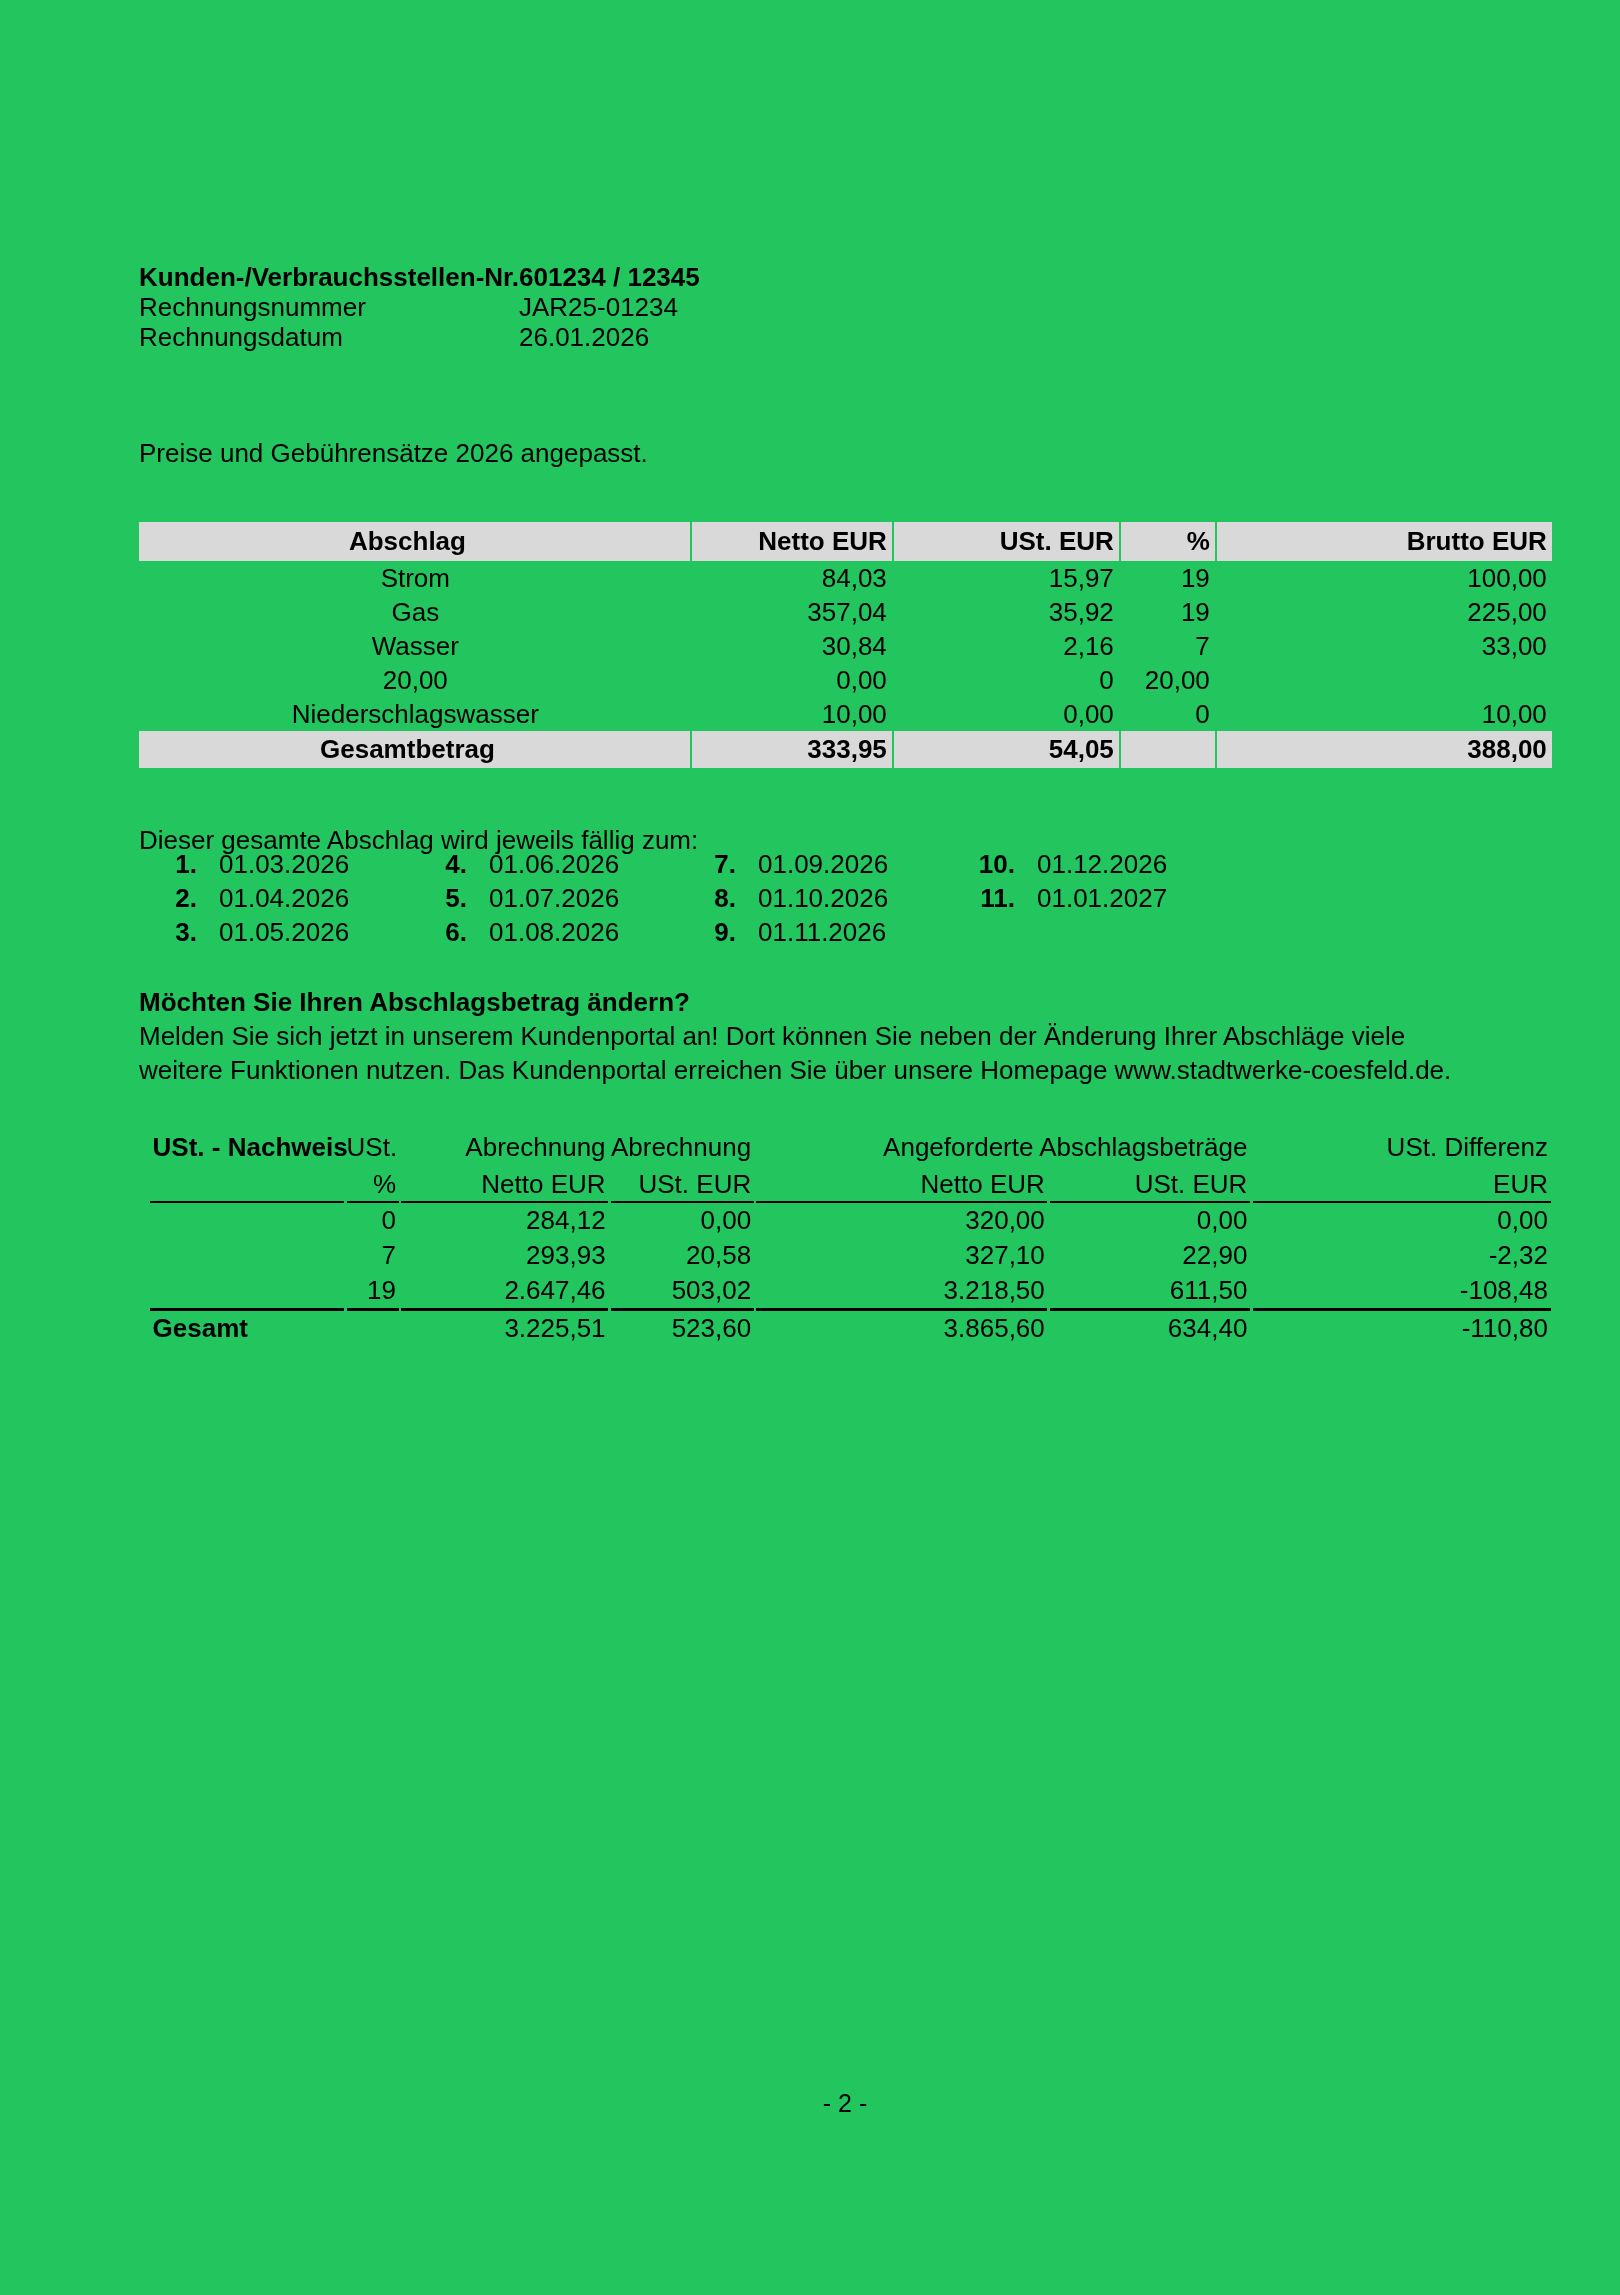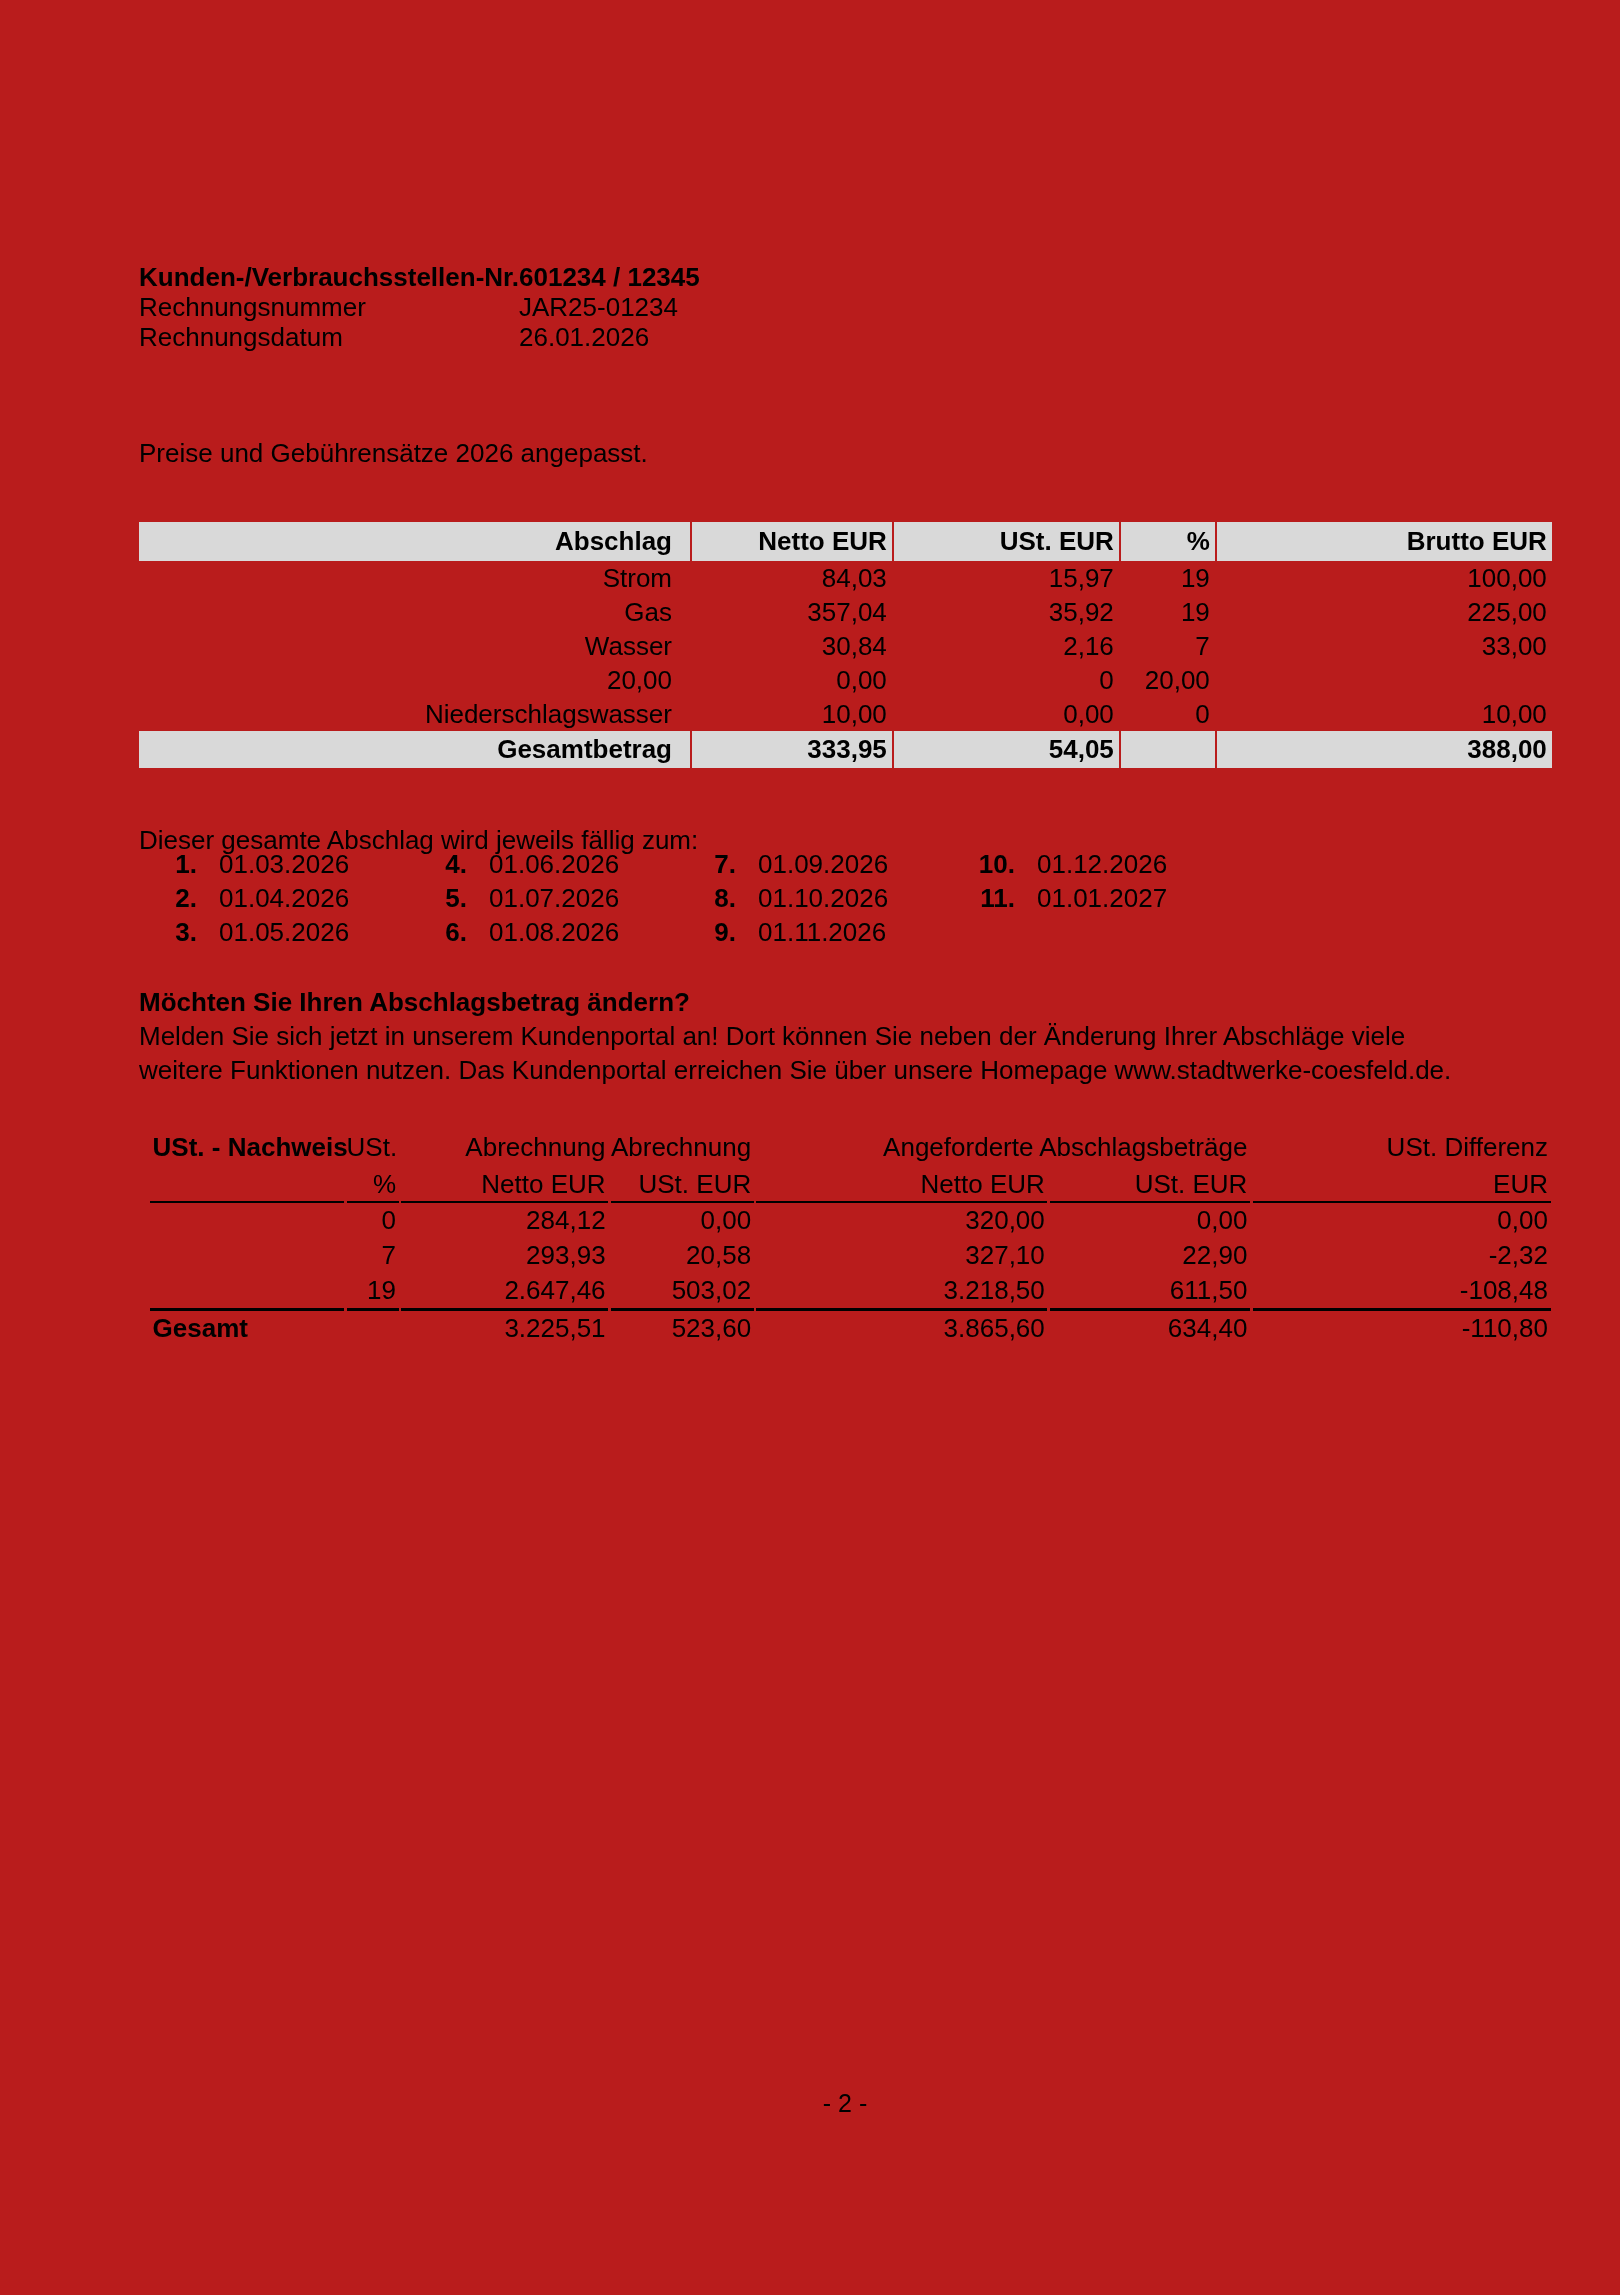--- a/index.html
+++ b/index.html
@@ -1,40 +1,40 @@
 <!DOCTYPE html>
 <html style="font-size:10.5px"><head>
 <meta charset="utf-8">
 <style>
   * { margin:0; padding:0; box-sizing:border-box; }
   html,body { background:#ffffff; }
   .page {
     position:relative;
     width:1620px; height:2295px;
-    background:#b91c1c;
+    background:#22c55e;
     font-family:"Liberation Sans", sans-serif;
     font-size:26px;
     color:#000000;
     overflow:hidden;
   }
   .b { font-weight:bold; }
 
   
   .customer-block { position:absolute; left:139px; top:262px; }
   .customer-block .row { display:flex; line-height:30px; }
   .customer-block .label { width:380px; }
 
   
   .intro { position:absolute; left:139px; top:437px; line-height:33px; }
 
   
   .table1 { position:absolute; left:139px; top:522px; width:1412px; }
   .t1-row { display:grid; grid-template-columns:551px 200px 225px 94px 335px; column-gap:2px; }
   .t1-row > div { text-align:right; padding-right:5.2px; overflow:hidden; white-space:nowrap; }
-  .t1-row > div:first-child { text-align:right; padding-left:19.6px; padding-right:18px; }
+  .t1-row > div:first-child { text-align:center; padding-left:19.6px; padding-right:18px; }
   .t1-head > div { background:#d9d9d9; font-weight:bold; height:39px; line-height:39px; }
   .t1-head > div:first-child { padding-left:3.9px; }
   .t1-body > div { height:34px; line-height:34px; }
   .t1-total > div { background:#d9d9d9; font-weight:bold; height:37px; line-height:37px; }
   .t1-total > div:first-child { padding-left:3.9px; }
 
   
   .due-intro { position:absolute; left:139px; top:793px; line-height:33px;margin-top:31px; }
   .dates {
     position:absolute; left:139px; top:847px;

